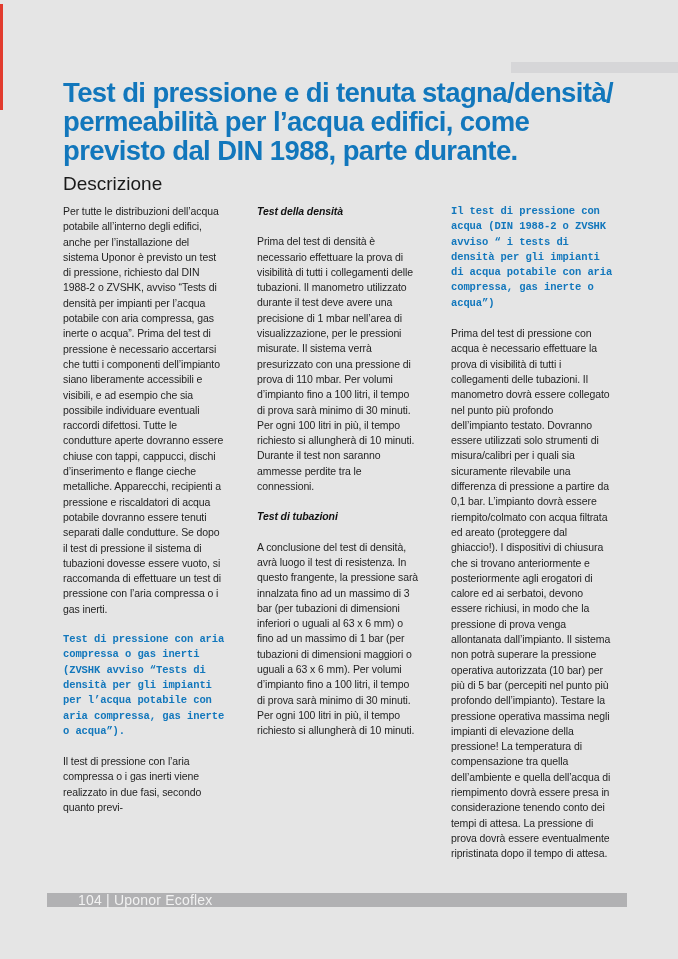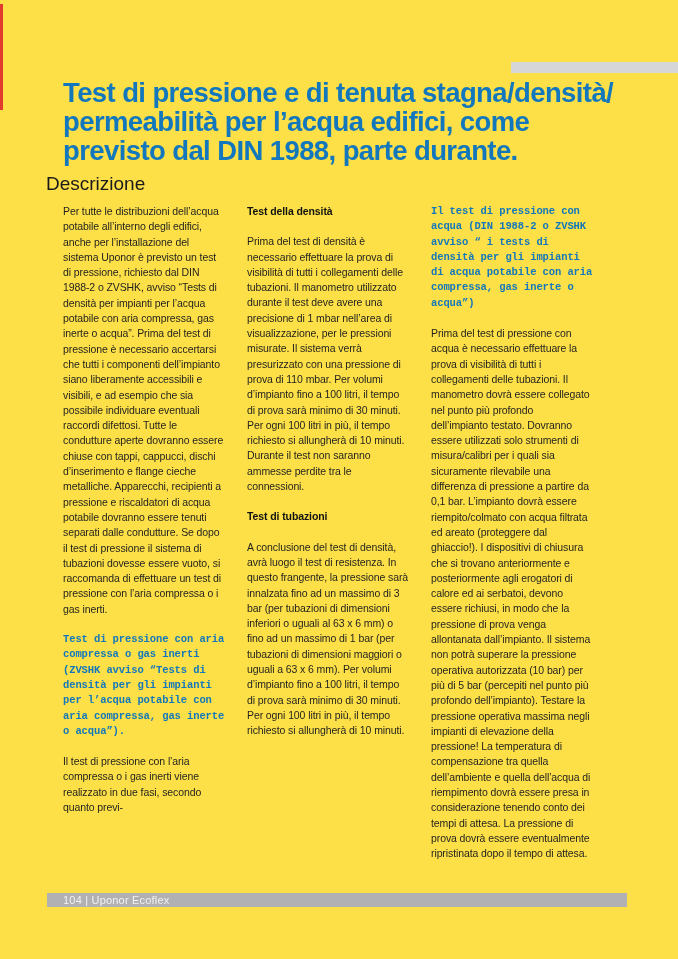--- a/index.html
+++ b/index.html
@@ -1,67 +1,67 @@
 <!DOCTYPE html>
 <html lang="it"><head>
 <meta charset="utf-8">
 <style>
   html,body{margin:0;padding:0;background:#ffffff;}
   #canvas{
     position:relative;
     width:678px;height:959px;
-    background:#fde047;
+    background:#e5e5e5;
     overflow:hidden;
     font-family:"Liberation Sans","DejaVu Sans",sans-serif;
     color:#1f1f1f;
   }
   
   .red-edge{
     position:absolute;left:0;top:4px;width:3px;height:106px;
     background:#e23b2e;
   }
   .top-band{
     position:absolute;left:511px;top:62px;width:167px;height:11px;
     background:#d6d6d8;
   }
   
   .title{
     position:absolute;left:63px;top:78px;width:590px;
     font-size:27.5px;line-height:29px;font-weight:700;
     letter-spacing:-0.6px;color:#1277bc;
   }
   .section-heading{
-    position:absolute;left:46px;top:172px;width:300px;
+    position:absolute;left:63px;top:172px;width:300px;
     font-size:19px;line-height:24px;font-weight:400;color:#1a1a1a;
   }
   
   .columns{
     position:absolute;left:63px;top:204px;width:530px;
-    display:flex;gap:22px;
+    display:flex;gap:32px;
   }
   .col{
     width:162px;flex:0 0 162px;
     font-size:10.5px;line-height:15.3px;letter-spacing:-0.1px;
     hyphens:auto;-webkit-hyphens:auto;
   }
   .col p{margin:0 0 15px 0;}
   .blue-note{
     color:#1277bc;font-weight:700;margin:0 0 15px 0;font-family:Liberation Mono, monospace;
   }
   .sub-heading{
-    font-weight:700;color:#111;margin:0;
+    font-weight:700;color:#111;margin:0;font-style:italic;
   }
   
   .footer-bar{
     position:absolute;left:47px;top:893px;width:580px;height:14px;
     background:#b1b1b3;
   }
   .footer-bar span{
-    display:block;padding-left:16px;
-    font-size:11px;line-height:14px;color:#f2f2f2;letter-spacing:0.2px;
+    display:block;padding-left:31px;
+    font-size:14px;line-height:14px;color:#f2f2f2;letter-spacing:0.2px;
   }
 </style>
 </head>
 <body>
 
 <div id="canvas">
 
   <div class="red-edge"></div>
   <div class="top-band"></div>
 

